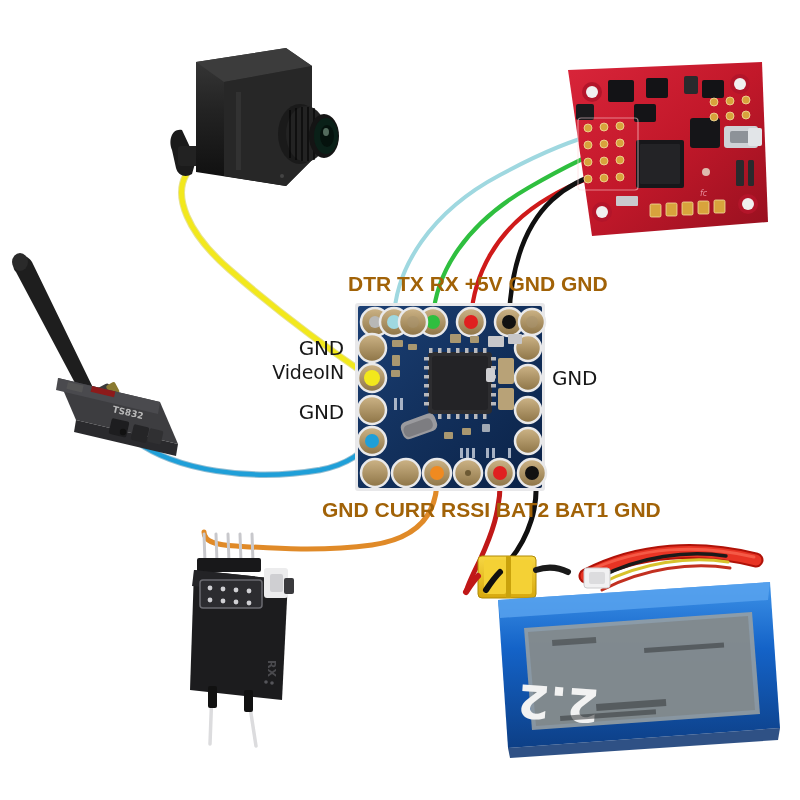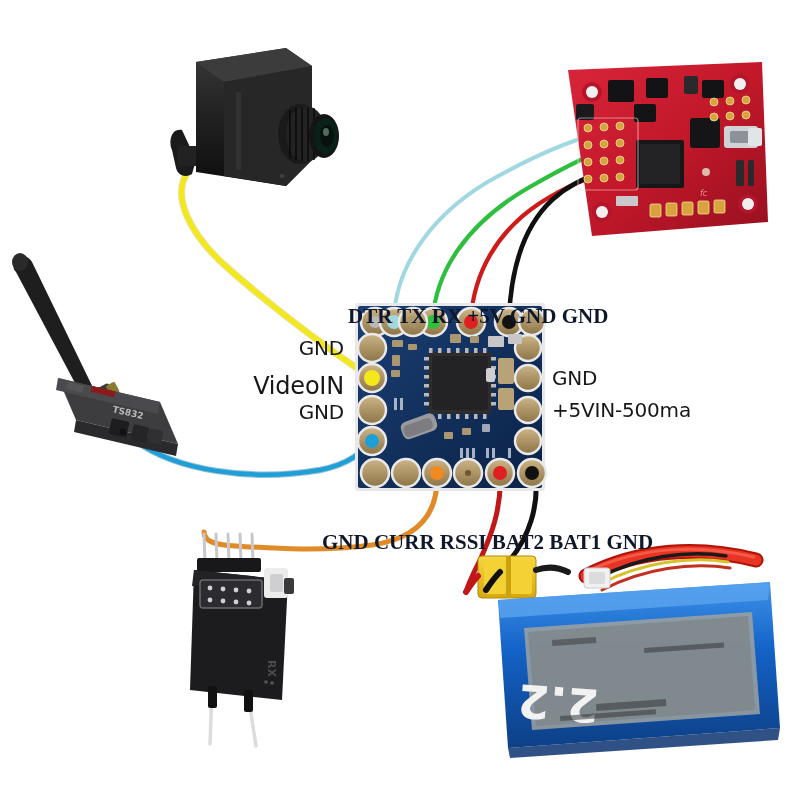--- a/index.html
+++ b/index.html
@@ -4,22 +4,22 @@
 <style>
   html,body{margin:0;padding:0;background:#fff;}
   body{width:800px;height:800px;position:relative;overflow:hidden;
        font-family:"DejaVu Sans",sans-serif;background:#ffffff;}
   #stage{position:absolute;left:0;top:0;width:800px;height:800px;}
   svg.layer{position:absolute;left:0;top:0;width:800px;height:800px;}
   .lbl{position:absolute;font-weight:normal;color:#171717;
        font-family:"DejaVu Sans",sans-serif;white-space:nowrap;
        letter-spacing:-0.2px;}
   .lbl-l{text-align:right;}
-  .pinrow{position:absolute;font-weight:bold;color:#0f172a;white-space:nowrap;
-          font-family:Liberation Serif, serif;margin-top:32px;}
+  .pinrow{position:absolute;font-weight:bold;color:#a16207;white-space:nowrap;
+          font-family:Liberation Sans, sans-serif;}
 </style>
 </head>
 <body>
 
 <div id="stage">
 
 <svg class="layer" viewBox="0 0 800 800">
   <defs>
     <linearGradient id="gCam" x1="0" y1="0" x2="0" y2="1">
       <stop offset="0" stop-color="#3a3a3a"></stop>
@@ -413,22 +413,21 @@
     </g>
   </g>
 </svg>
 
 <div class="pinrow" style="left:348px; top:272px; font-size:21px;">DTR TX RX  +5V GND GND</div>
 
 <div class="pinrow" style="left:322px; top:498px; font-size:21px;text-align:right;">GND CURR RSSI BAT2 BAT1 GND</div>
 
 <div class="lbl lbl-l" style="left:222px; top:336px; width:122px; font-size:20px;">GND</div>
 
-<div class="lbl lbl-l" style="left:200px; top:372px; width:144px; font-size:24px;">VideoIN</div>
+<div class="lbl lbl-l" style="left:200px; top:361px; width:144px; font-size:19px;">VideoIN</div>
 
 <div class="lbl lbl-l" style="left:222px; top:400px; width:122px; font-size:20px;">GND</div>
 
 
 <div class="lbl" style="left:552px; top:366px; font-size:20px;">GND</div>
 
-<div class="lbl" style="left:552px; top:398px; font-size:20px;">+5VIN-500ma</div>
 
 </div>
 
 </body></html>

